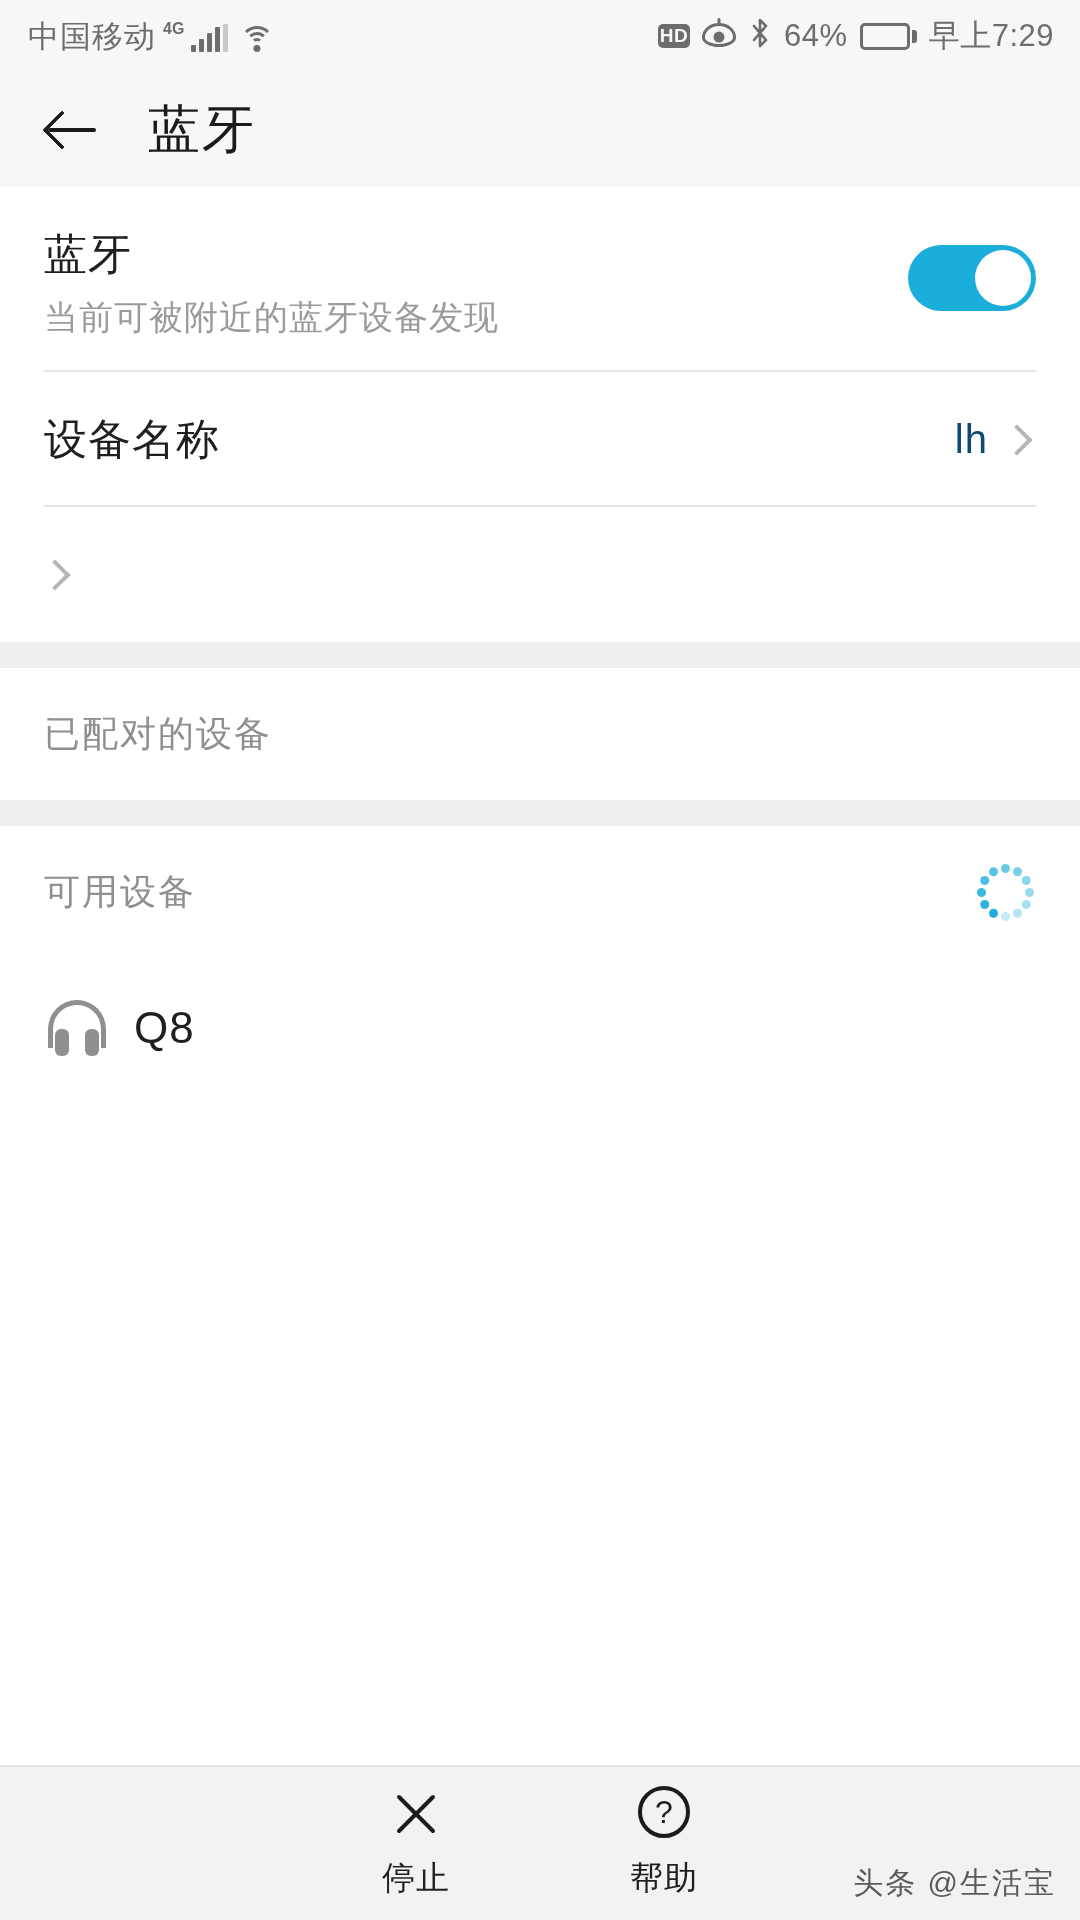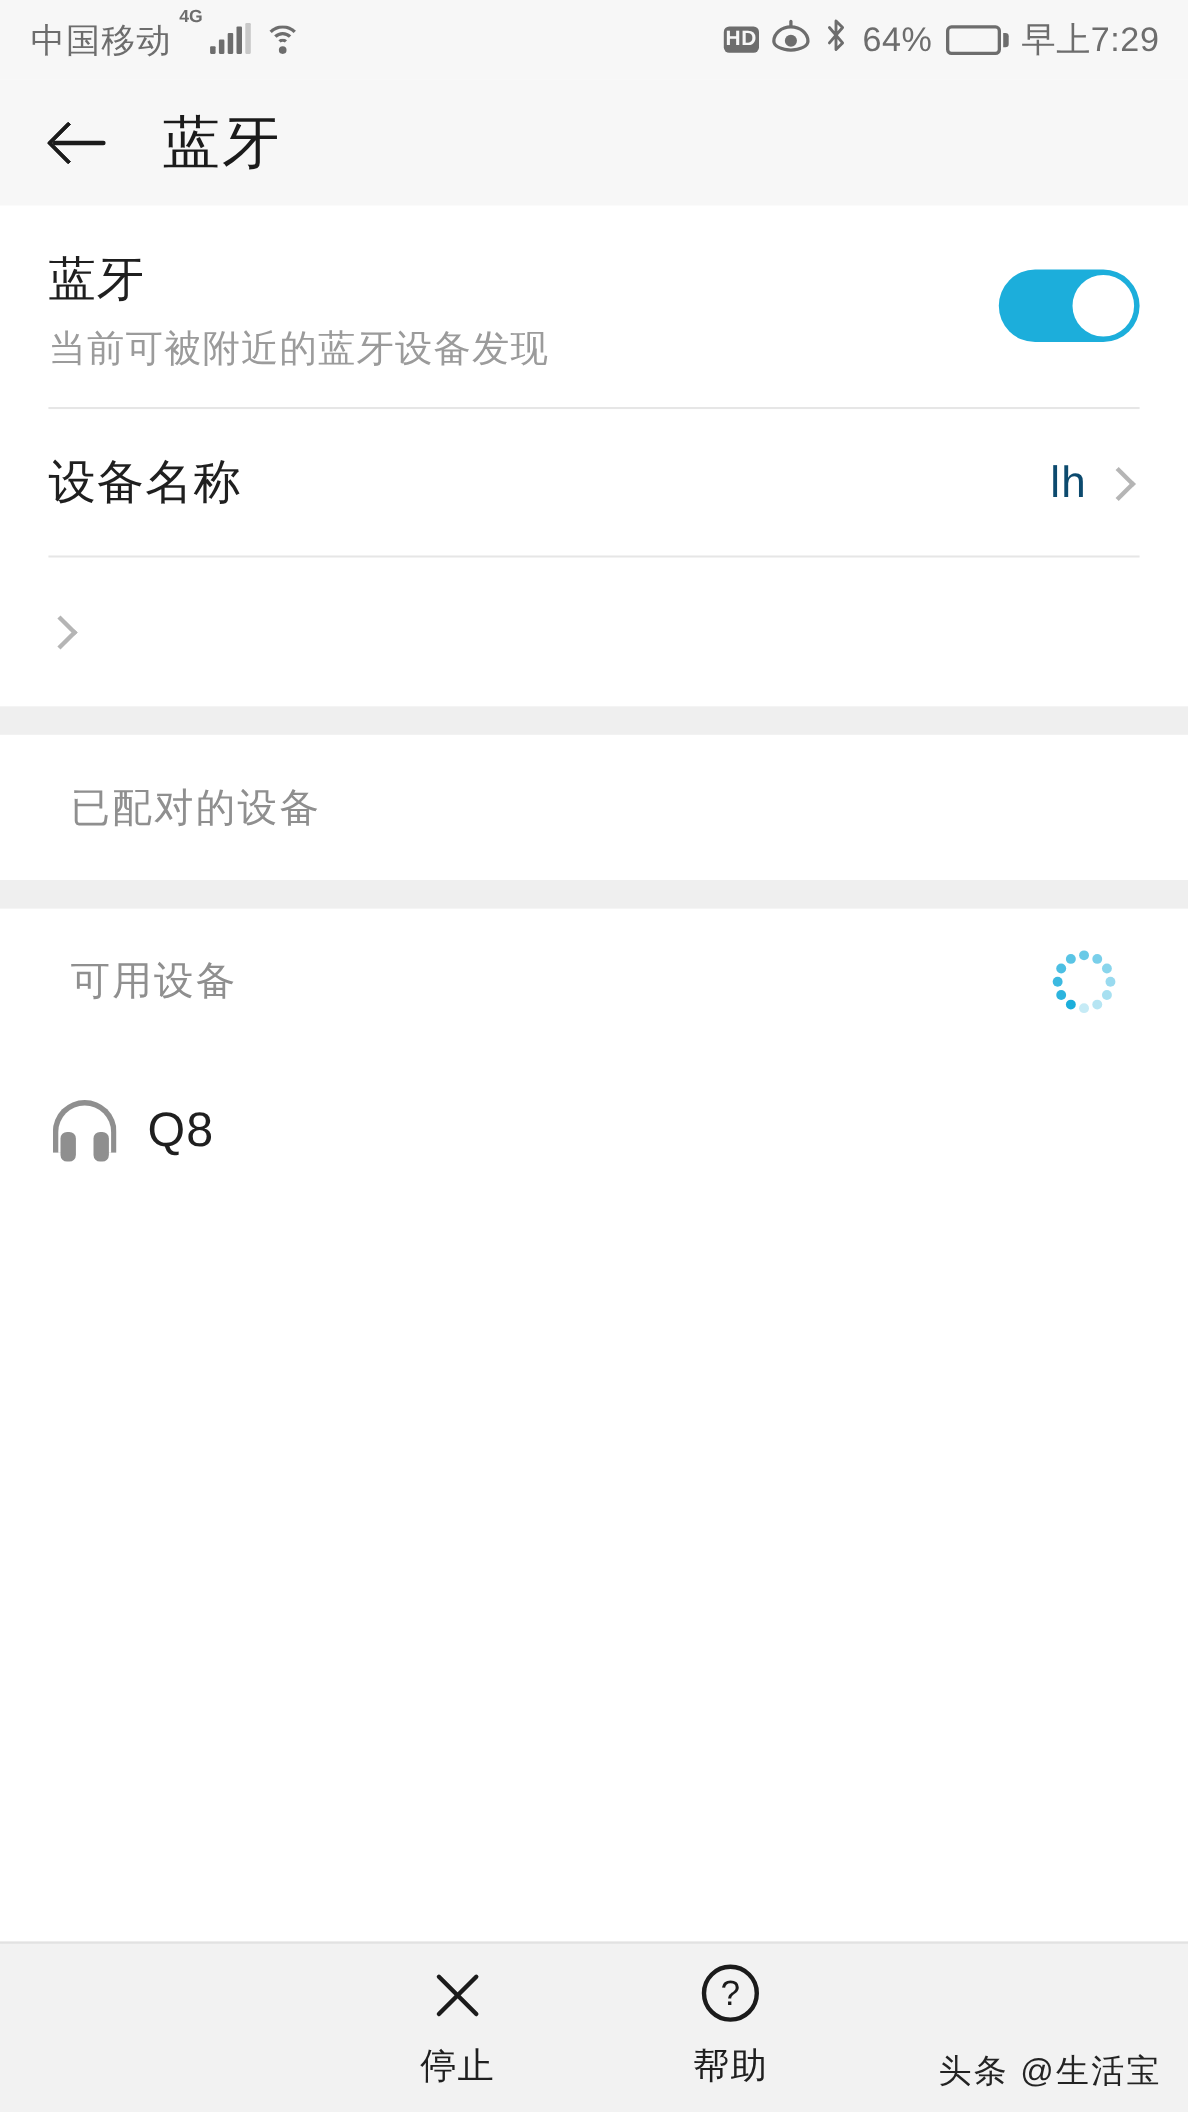--- a/index.html
+++ b/index.html
@@ -11,21 +11,21 @@
   }
   .screen { position:relative; width:1080px; height:1920px; background:#ffffff; display:flex; flex-direction:column; }
 
   
   .statusbar {
     height:72px; background:#f7f7f7; flex:0 0 72px;
     display:flex; align-items:center; justify-content:space-between;
     padding:0 26px 0 28px;
     color:#6b6b6b;
   }
-  .sb-left { display:flex; gap:7px; }
+  .sb-left { display:flex; align-items:flex-end; gap:7px; }
   .carrier { font-size:31px; color:#6d6d6d; letter-spacing:1px; line-height:1; }
   .net-badge { font-size:16px; color:#6d6d6d; position:relative; top:-14px; font-weight:700; letter-spacing:0; }
   .bars { display:flex; align-items:flex-end; gap:3px; height:28px; }
   .bars i { width:5px; background:#6d6d6d; display:block; border-radius:1px; }
   .bars i:nth-child(1){height:7px;}
   .bars i:nth-child(2){height:13px;}
   .bars i:nth-child(3){height:19px;}
   .bars i:nth-child(4){height:25px;}
   .bars i:nth-child(5){height:28px;background:#c8c8c8;}
   .wifi { width:36px; height:28px; position:relative; margin-left:4px; }
@@ -91,21 +91,21 @@
     position:absolute; width:56px; height:56px; border-radius:50%; background:#ffffff;
     top:5px; right:5px;
   }
 
   .chev { width:22px; height:22px; border-right:4px solid #b5b5b5; border-top:4px solid #b5b5b5; transform:rotate(45deg); flex:0 0 auto; margin-right:8px; }
 
   .name-row { height:135px; }
   .files-row { height:135px; }
   .name-row .right, .files-row .right { display:flex; align-items:center; }
 
-  .section-label { padding:0 64px; display:flex; align-items:center; }
+  .section-label { padding:0 44px; display:flex; align-items:center; }
   .section-label .txt { font-size:36px; color:#8f8f8f; letter-spacing:2px; flex:1 1 auto; }
   .paired-label { height:132px; }
   .avail-label { height:132px; }
 
   .dev-row { height:140px; align-items:center; }
   .dev-icon { width:90px; flex:0 0 90px; display:flex; align-items:center; justify-content:flex-start; }
   .dev-name { font-size:44px; color:#1f1f1f; letter-spacing:1px; flex:1 1 auto; }
 
   .phone-ico { width:44px; height:72px; border:4px solid #8f8f8f; border-radius:8px; }
   .headset-ico { width:66px; height:56px; position:relative; }
@@ -128,21 +128,21 @@
     display:flex; align-items:center; justify-content:center; gap:180px; position:relative;
   }
   .bb-item { display:flex; flex-direction:column; align-items:center; gap:18px; }
   .bb-label { font-size:33px; color:#1f1f1f; letter-spacing:1px; }
   .x-ico { width:52px; height:52px; position:relative; }
   .x-ico::before, .x-ico::after { content:""; position:absolute; left:0; top:50%; width:52px; height:4px; background:#1b1b1b; border-radius:2px; }
   .x-ico::before { transform:rotate(45deg); }
   .x-ico::after { transform:rotate(-45deg); }
   .q-ico { width:52px; height:52px; border:4px solid #1b1b1b; border-radius:50%; display:flex; align-items:center; justify-content:center; font-size:32px; color:#1b1b1b; line-height:1; font-weight:400; }
   .watermark {
-    position:absolute; right:24px; bottom:16px; font-size:30px; color:#000000;
+    position:absolute; right:24px; bottom:16px; font-size:30px; color:#404040;
     letter-spacing:2px; opacity:0.85;
   }
 </style>
 </head>
 <body>
 
 <div class="screen">
 
   <div class="statusbar">
     <div class="sb-left">

